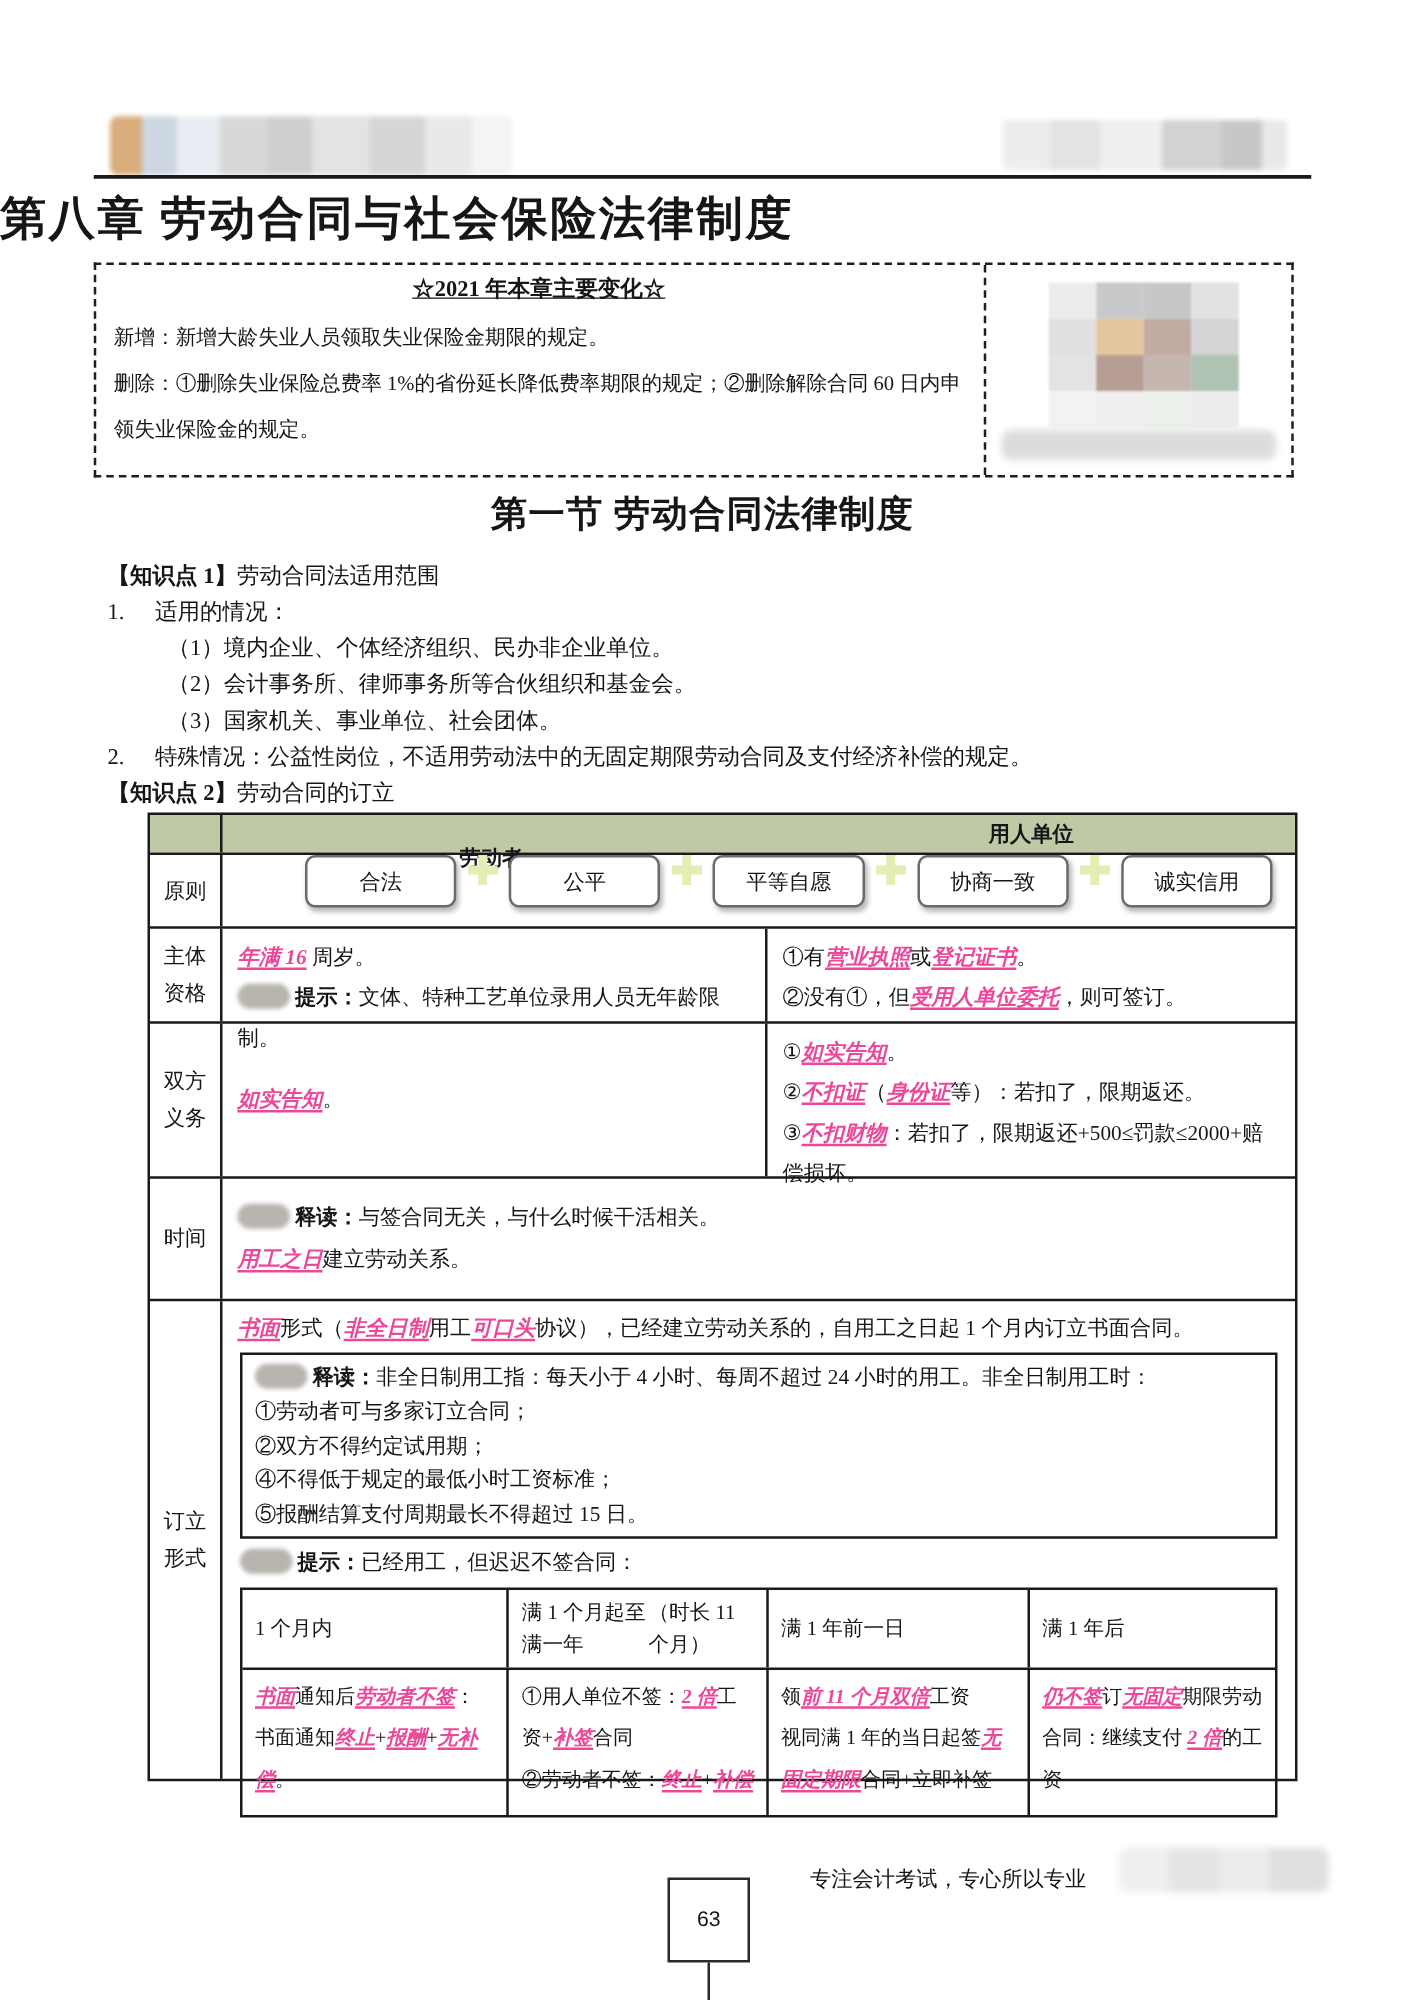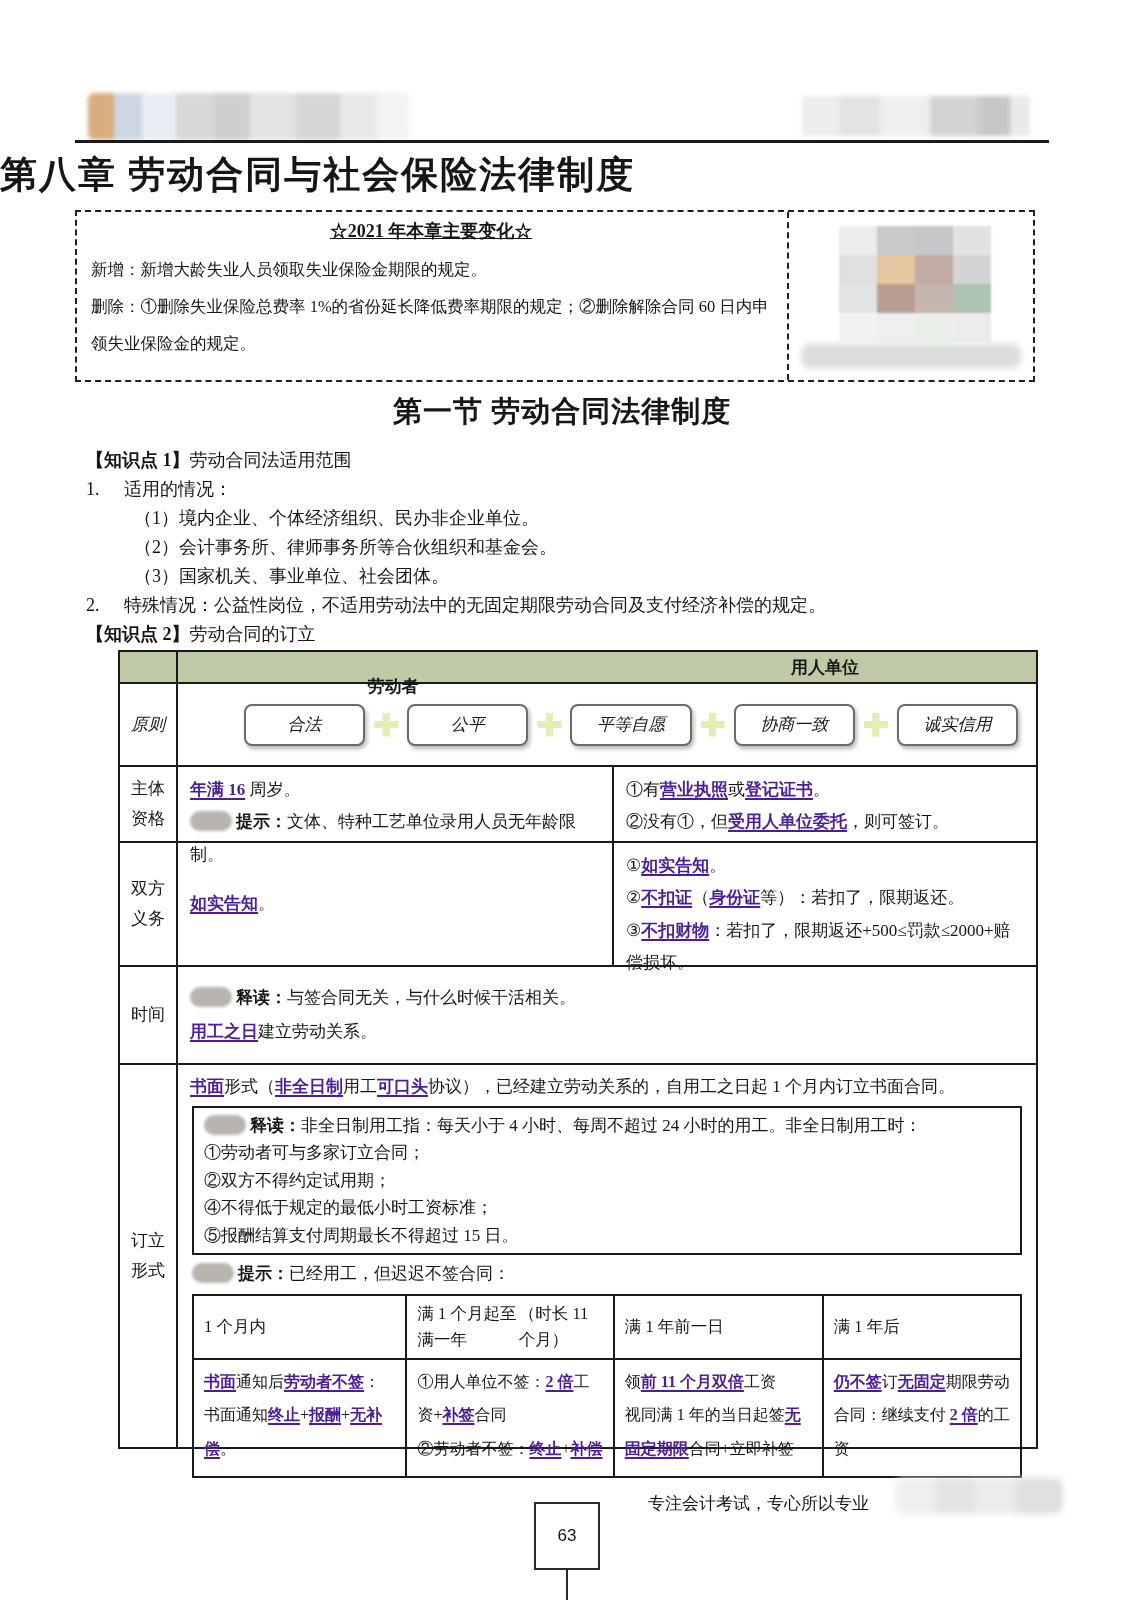--- a/index.html
+++ b/index.html
@@ -1,21 +1,21 @@
 <!DOCTYPE html>
 <html><head>
 <meta charset="utf-8">
 <style>
   html,body{margin:0;padding:0;background:#ffffff;}
   .page{
     position:relative;width:1124px;height:1600px;background:#fff;overflow:hidden;
     font-family:"Liberation Serif","DejaVu Serif",serif;color:#161616;
   }
   
-  .em{color:#4c1d95;font-weight:bold;text-decoration:underline;text-decoration-thickness:2px;text-underline-offset:3px;}
+  .em{color:#ec4899;font-weight:bold;text-decoration:underline;text-decoration-thickness:2px;text-underline-offset:3px;font-style:italic;}
   .tip-label{font-weight:bold;}
   .pill{display:inline-block;width:42px;height:20px;border-radius:10px;background:#b8b4ae;filter:blur(1.5px);vertical-align:-4px;margin-right:4px;}
   
   .blur-left{position:absolute;left:88px;top:93px;width:322px;height:47px;border-radius:6px;
     background:linear-gradient(90deg,#d9ad7c 0 26px,#cdd7e2 26px 54px,#e9edf3 54px 88px,#d8d8d8 88px 126px,#cfcfcf 126px 162px,#e3e3e3 162px 208px,#d6d6d6 208px 252px,#e9e9e9 252px 290px,#f4f4f4 290px 322px);
     filter:blur(2px);}
   .blur-right{position:absolute;left:802px;top:96px;width:228px;height:40px;border-radius:4px;
     background:linear-gradient(90deg,#ededed 0 38px,#e3e3e3 38px 78px,#efefef 78px 128px,#d2d2d2 128px 176px,#c7c7c7 176px 208px,#e9e9e9 208px 228px);
     filter:blur(2px);}
   .top-rule{position:absolute;left:75px;top:140px;width:974px;height:3px;background:#1a1a1a;}
@@ -52,22 +52,22 @@
   .trow + .trow{border-top:2px solid #1a1a1a;}
   .label-cell{flex:0 0 58px;width:58px;border-right:2px solid #1a1a1a;display:flex;flex-direction:column;align-items:center;justify-content:center;font-size:17px;line-height:1.75;box-sizing:border-box;}
   .content{flex:1;min-width:0;box-sizing:border-box;}
   
   .row-head{height:30px;background:#bfc9a5;}
   .row-head .label-cell{border-right:2px solid #1a1a1a;}
   .hcell{display:flex;align-items:center;justify-content:center;font-weight:bold;font-size:17px;box-sizing:border-box;}
   .hcell.worker{flex:0 0 436px;border-right:6px solid #737373;margin-top:34px;}
   .hcell.employer{flex:1;}
   
-  .row-principles{height:83px;font-style:italic;}
-  .principles{display:flex;align-items:center;padding:0 18px;height:100%;margin-left:48px;}
+  .row-principles{height:59px;}
+  .principles{display:flex;align-items:flex-start;padding:0 18px;height:100%;margin-left:48px;}
   .pbox{flex:1;height:38px;border:2px solid #6b6b6b;border-radius:8px;background:#fff;
     box-shadow:2px 3px 4px rgba(0,0,0,.28);display:flex;align-items:center;justify-content:center;font-size:17px;}
   .plus{flex:0 0 24px;width:24px;height:24px;margin:0 9px;background:#e5edb5;
     clip-path:polygon(35% 0,65% 0,65% 35%,100% 35%,100% 65%,65% 65%,65% 100%,35% 100%,35% 65%,0 65%,0 35%,35% 35%);
     filter:drop-shadow(1px 1px 1px #b9c18a);}
   
   .split{display:flex;height:100%;}
   .cell-left{flex:0 0 436px;width:436px;border-right:2px solid #1a1a1a;padding:7px 12px;box-sizing:border-box;font-size:17px;line-height:1.9;}
   .cell-right{flex:1;padding:7px 12px;box-sizing:border-box;font-size:17px;line-height:1.9;min-width:0;}
   .row-subject{height:76px;}

